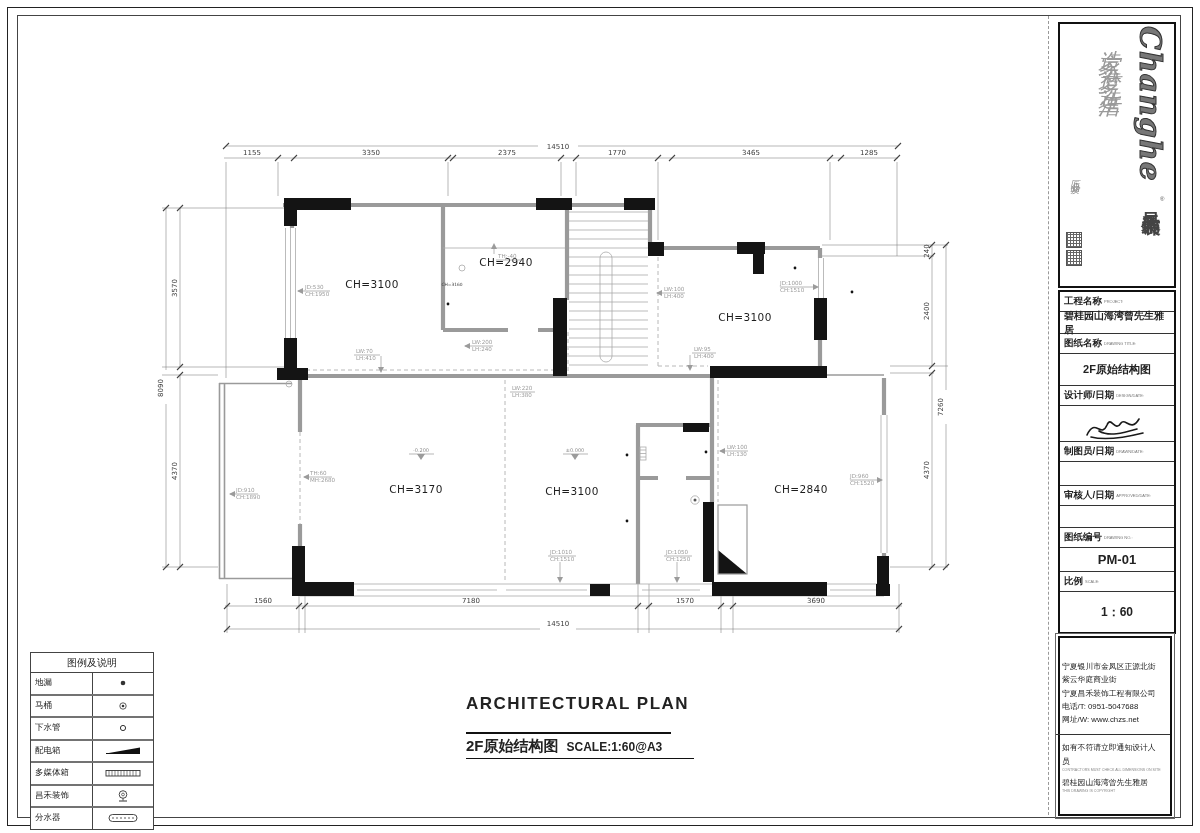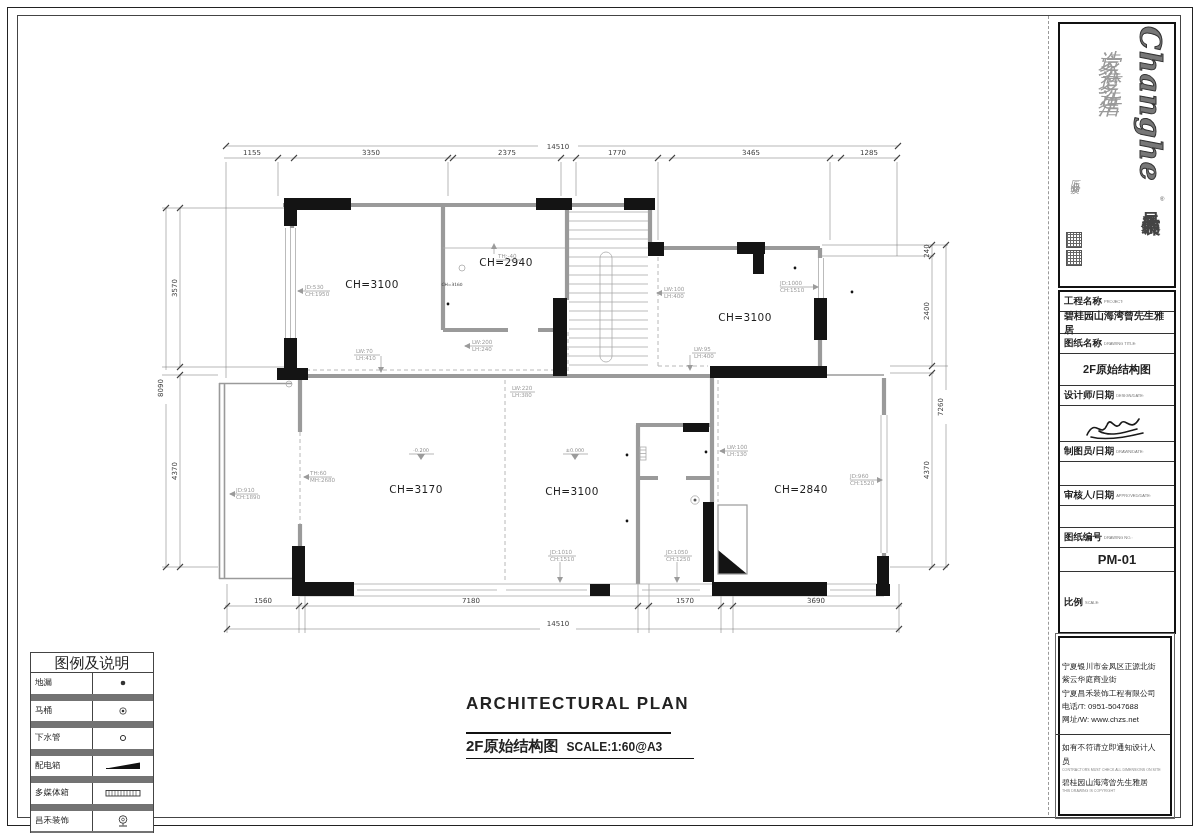--- a/index.html
+++ b/index.html
@@ -35,22 +35,22 @@
   .ib-val{justify-content:center;font-weight:bold}
 
   .addr-box{position:absolute;left:1058px;top:636px;width:114px;height:180px;border:2.5px solid #111;
             outline:1px solid #666;outline-offset:2px;background:#fff;box-sizing:border-box;
             font-size:7.8px;line-height:1.7;padding:22px 7px 0 2px}
   .addr-box .sep{border-top:1px solid #333;margin:8px -7px 6px -7px}
   .addr-box .tiny{font-size:3.6px;color:#888;line-height:1.2;transform-origin:0 0;margin-bottom:4px}
 
   
   .legend{position:absolute;left:30px;top:652px;width:122px;border:1px solid #444;background:#fff;font-size:8.5px}
-  .lg-head{height:19px;line-height:19px;text-align:center;border-bottom:1px solid #444;font-size:15px}
-  .lg-row{display:flex;height:20.5px;border-bottom:7px solid #737373}
+  .lg-head{height:19px;line-height:19px;text-align:center;border-bottom:1px solid #444;font-size:10px}
+  .lg-row{display:flex;height:20.5px;border-bottom:2px solid #737373}
   .lg-row:last-child{border-bottom:none}
   .lg-name{width:62px;border-right:1px solid #444;padding:4px 0 0 4px;box-sizing:border-box;white-space:nowrap}
   .lg-sym{flex:1;display:flex;align-items:center;justify-content:center}
 
   
   .sheet-title{position:absolute;left:466px;top:694px;width:250px}
   .st-en{font-size:17px;font-weight:bold;letter-spacing:1.5px;font-family:"Liberation Sans",sans-serif;
          border-bottom:2px solid #111;padding-bottom:18px;width:205px;white-space:nowrap}
   .st-row{display:flex;align-items:baseline;gap:8px;border-bottom:1.5px solid #111;width:228px;padding:3px 0 2px 0}
   .st-cn{font-size:15px;font-weight:bold;white-space:nowrap}
@@ -397,20 +397,21 @@
   <div class="ib-row" style="height:22px"></div>
   <div class="ib-row ib-label">
     <span>图纸编号</span>
     <span class="en">DRAWING NO.:</span>
   </div>
   <div class="ib-row ib-val" style="height:24px;font-size:13px">PM-01</div>
   <div class="ib-row ib-label">
     <span>比例</span>
     <span class="en">SCALE:</span>
   </div>
+  <div class="ib-row ib-val" style="font-size:12px">1：60</div>
 </div>
 
 <div class="addr-box">
   <div>宁夏银川市金凤区正源北街</div>
   <div>紫云华庭商业街</div>
   <div>宁夏昌禾装饰工程有限公司</div>
   <div>电话/T: 0951-5047688</div>
   <div>网址/W: www.chzs.net</div>
   <div class="sep"></div>
   <div>如有不符请立即通知设计人员</div>

